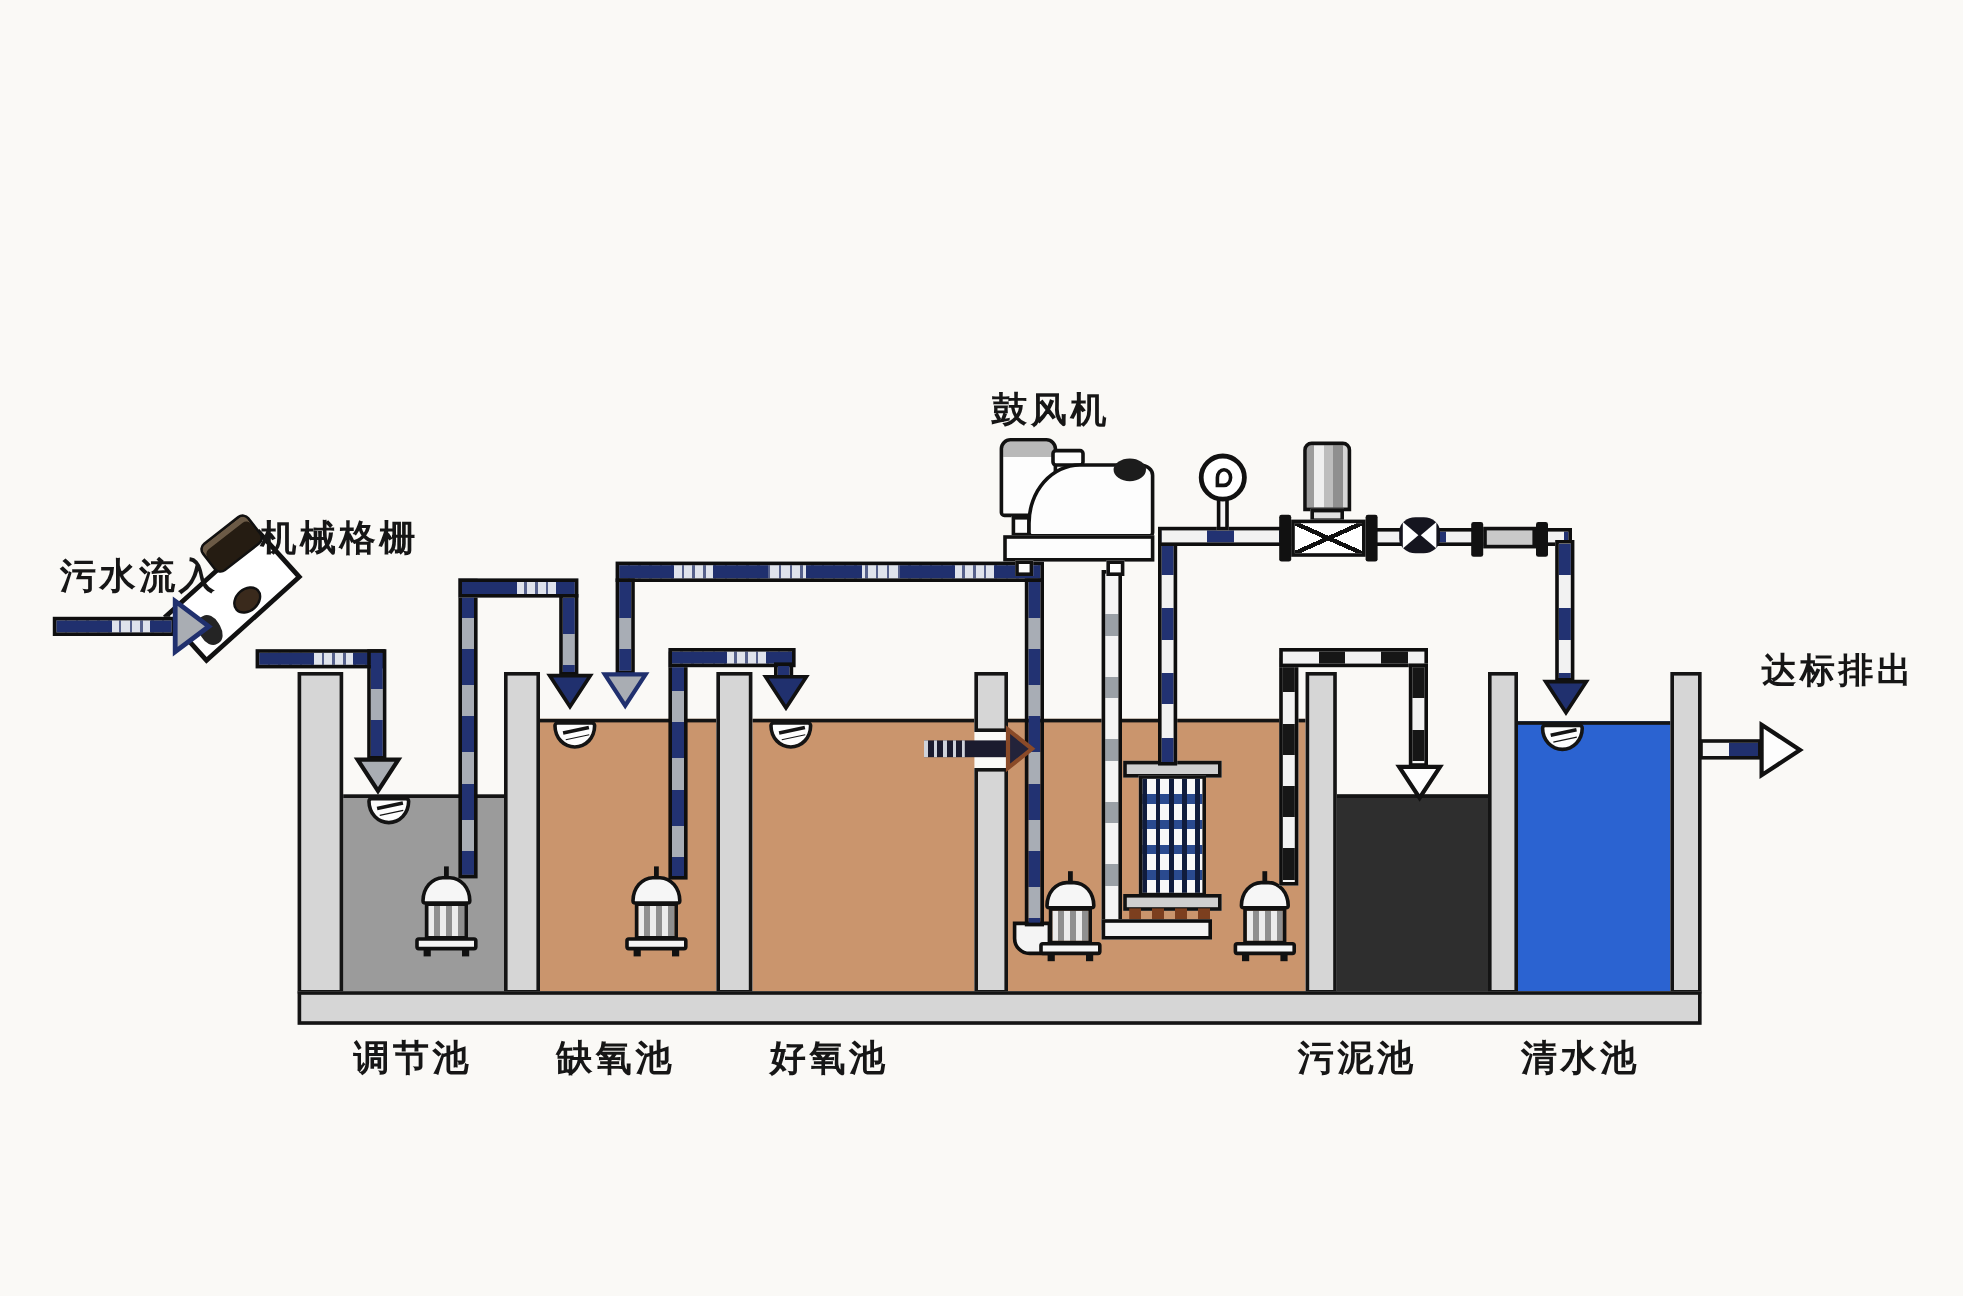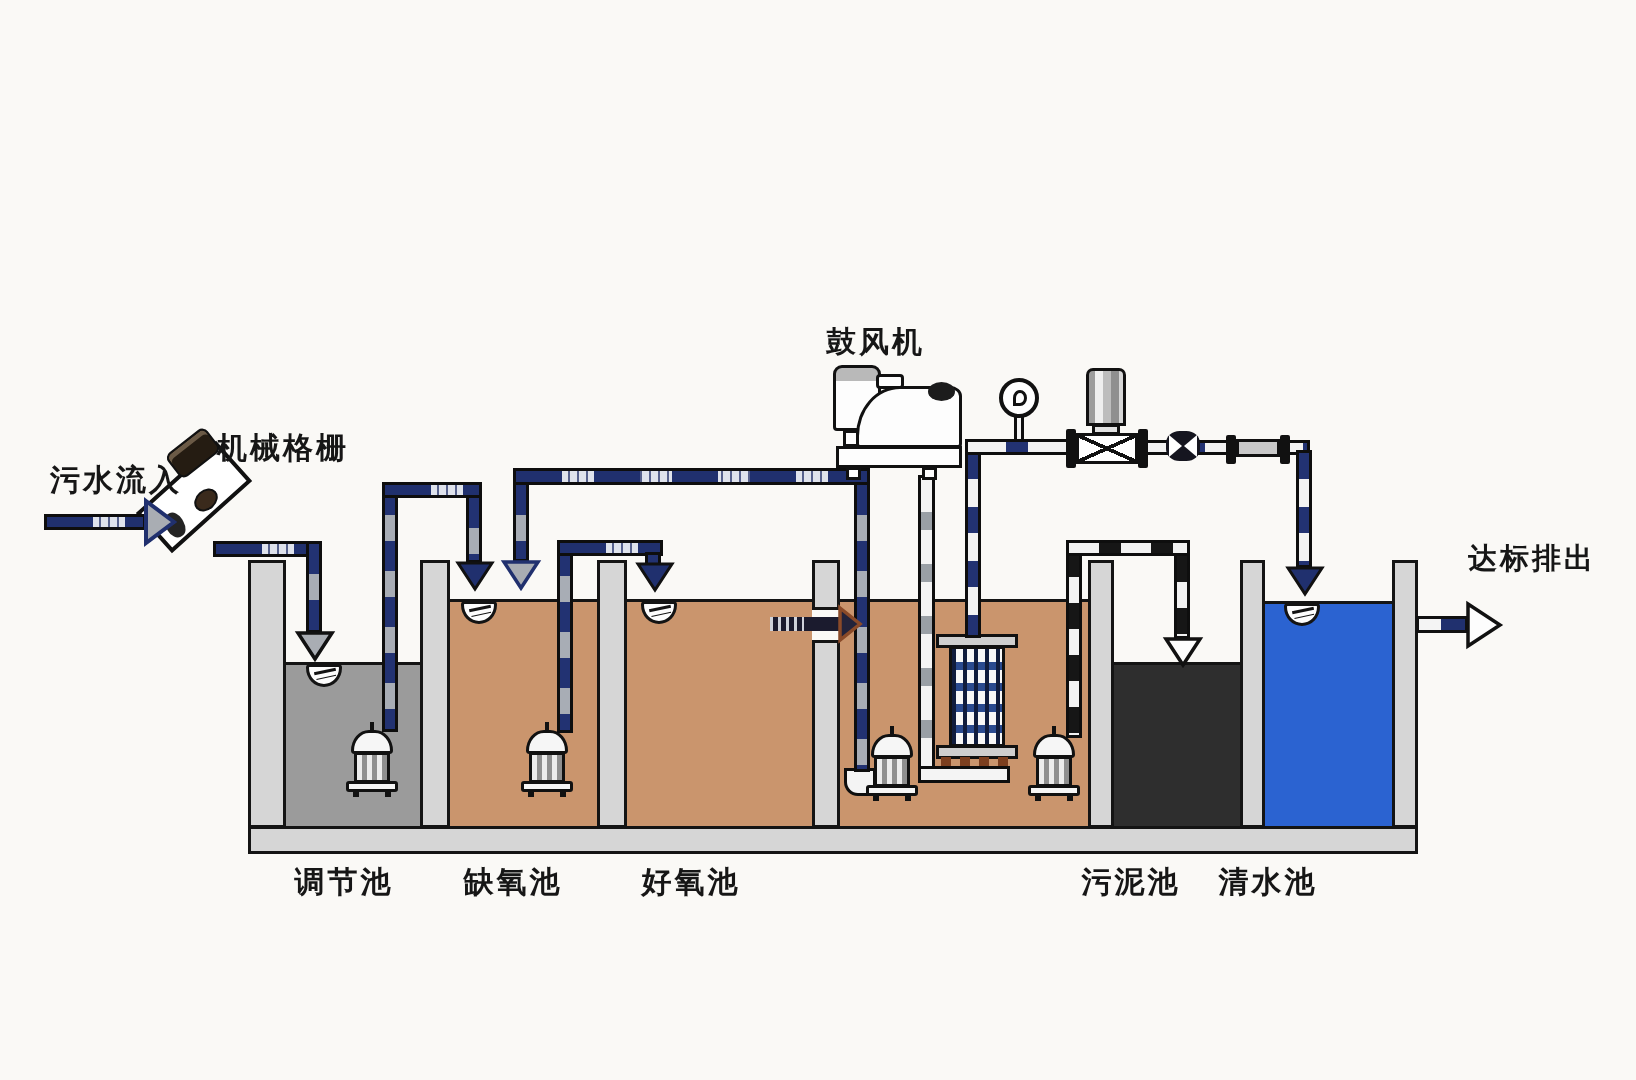--- a/index.html
+++ b/index.html
@@ -232,15 +232,15 @@
 
   <div class="lbl" style="left:50px;top:460px;">污水流入</div>
   <div class="lbl" style="left:217px;top:428px;">机械格栅</div>
   <div class="lbl" style="left:826px;top:322px;">鼓风机</div>
   <div class="lbl" style="left:1424px;top:539px;font-size:29px;margin-left:44px;">达标排出</div>
 
   <div class="lbl lbl-c" style="left:344px;top:862px;">调节池</div>
   <div class="lbl lbl-c" style="left:513px;top:862px;">缺氧池</div>
   <div class="lbl lbl-c" style="left:691px;top:862px;">好氧池</div>
   <div class="lbl lbl-c" style="left:1131px;top:862px;">污泥池</div>
-  <div class="lbl lbl-c" style="left:1268px;top:862px;">清水池</div>
+  <div class="lbl lbl-c" style="left:1317px;top:862px;">清水池</div>
 
 </div>
 
 </body></html>

